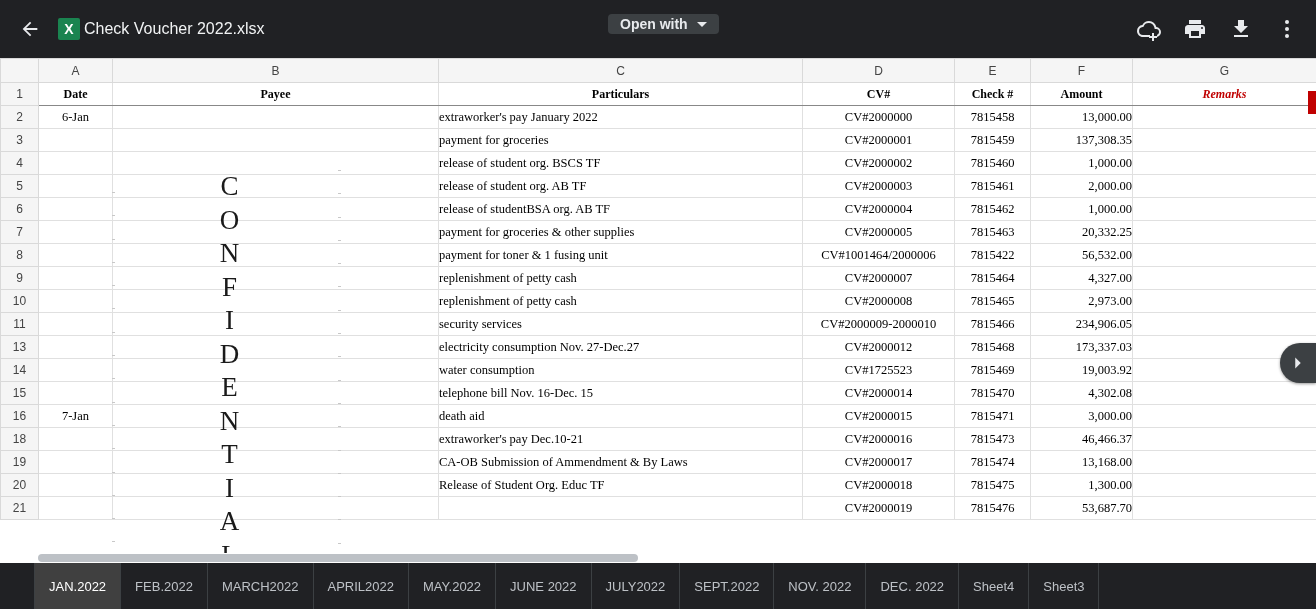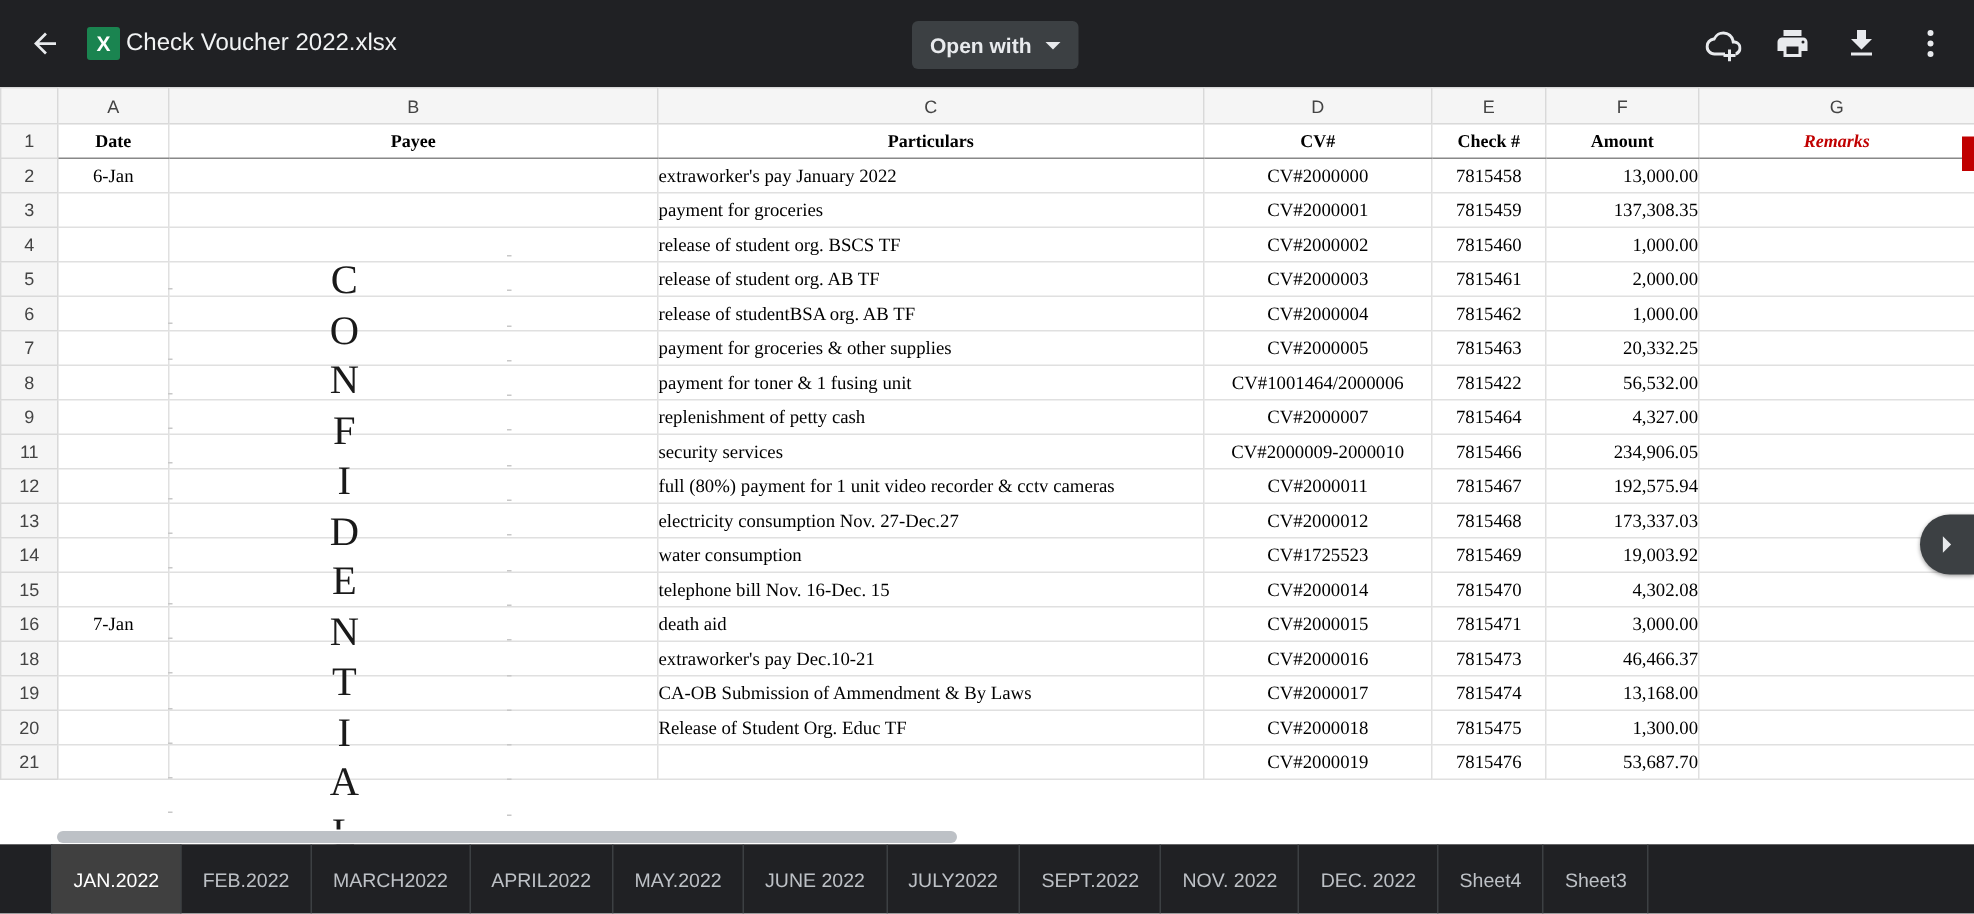--- a/index.html
+++ b/index.html
@@ -28,21 +28,21 @@
     width: 22px; height: 22px; margin-left: 4px; background: #1a8450;
     border-radius: 2px; color: #fff; font-size: 14px; font-weight: bold;
     display: flex; align-items: center; justify-content: center;
     font-family: "Liberation Sans", sans-serif;
   }
   .file-title {
     margin-left: 4px; font-size: 16px; color: #f1f3f4; white-space: nowrap;
   }
   .openwith {
     position: absolute; left: 608px; top: 14px;
-    height: 32px; background: #3c4043; color: #e8eaed;
+    height: 20px; background: #3c4043; color: #e8eaed;
     border-radius: 4px; display: flex; align-items: center;
     padding: 0 12px; font-size: 14px; font-weight: bold; cursor: pointer;
   }
   .openwith .caret {
     margin-left: 9px; width: 0; height: 0;
     border-left: 5px solid transparent; border-right: 5px solid transparent;
     border-top: 5px solid #e8eaed;
   }
   .topright { position: absolute; right: 6px; top: 0; height: 58px; display: flex; align-items: center; }
   .tr-btn {
@@ -294,37 +294,37 @@
             <td class="rowhead">9</td>
             <td class="cell c-date"></td>
             <td class="cell"></td>
             <td class="cell c-part">replenishment of petty cash</td>
             <td class="cell c-cv">CV#2000007</td>
             <td class="cell c-chk">7815464</td>
             <td class="cell c-amt">4,327.00</td>
             <td class="cell"></td>
           </tr>
           <tr>
+            <td class="rowhead">10</td>
+            <td class="cell c-date"></td>
+            <td class="cell"></td>
+            <td class="cell c-part">replenishment of petty cash</td>
+            <td class="cell c-cv">CV#2000008</td>
+            <td class="cell c-chk">7815465</td>
+            <td class="cell c-amt">2,973.00</td>
+            <td class="cell"></td>
+          </tr>
+          <tr>
             <td class="rowhead">11</td>
             <td class="cell c-date"></td>
             <td class="cell"></td>
             <td class="cell c-part">security services</td>
             <td class="cell c-cv">CV#2000009-2000010</td>
             <td class="cell c-chk">7815466</td>
             <td class="cell c-amt">234,906.05</td>
-            <td class="cell"></td>
-          </tr>
-          <tr>
-            <td class="rowhead">12</td>
-            <td class="cell c-date"></td>
-            <td class="cell"></td>
-            <td class="cell c-part">full (80%) payment for 1 unit video recorder &amp; cctv cameras</td>
-            <td class="cell c-cv">CV#2000011</td>
-            <td class="cell c-chk">7815467</td>
-            <td class="cell c-amt">192,575.94</td>
             <td class="cell"></td>
           </tr>
           <tr>
             <td class="rowhead">13</td>
             <td class="cell c-date"></td>
             <td class="cell"></td>
             <td class="cell c-part">electricity consumption Nov. 27-Dec.27</td>
             <td class="cell c-cv">CV#2000012</td>
             <td class="cell c-chk">7815468</td>
             <td class="cell c-amt">173,337.03</td>

